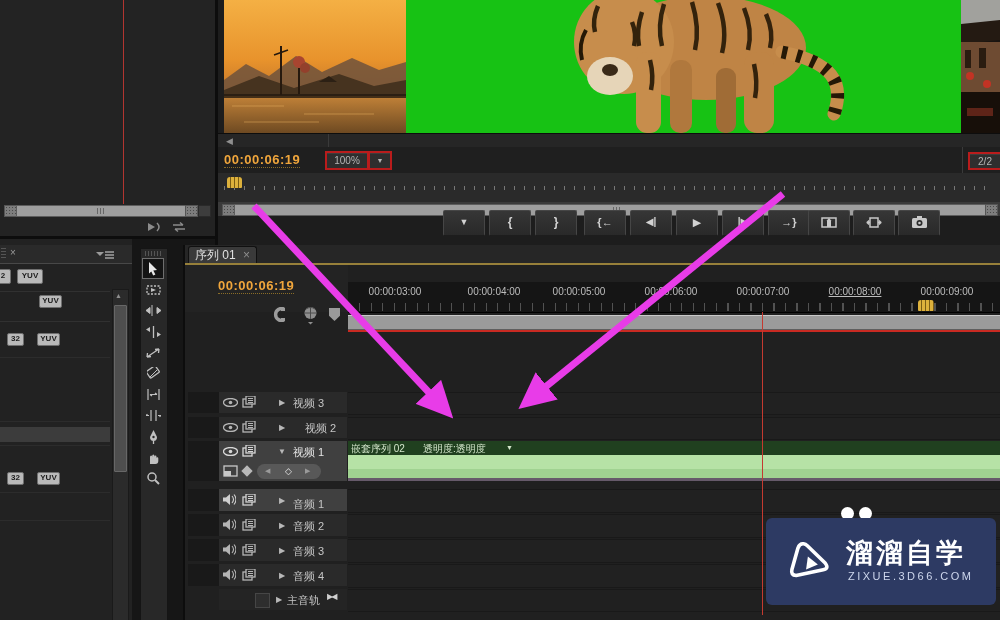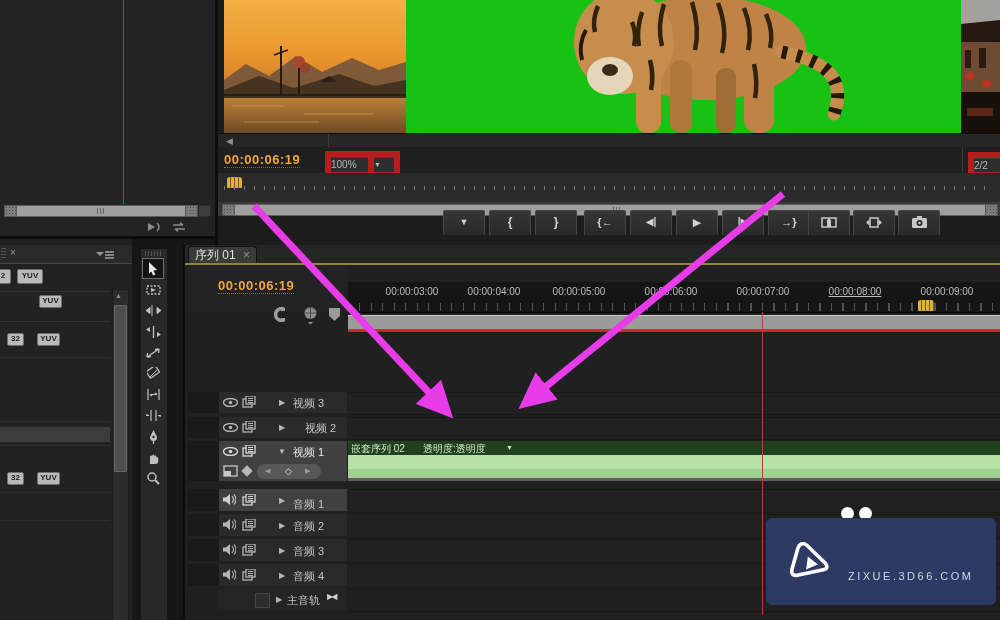--- a/index.html
+++ b/index.html
@@ -2,22 +2,22 @@
 <html><head>
 <meta charset="utf-8">
 <style>
   html,body{margin:0;padding:0;background:#000;}
   .stage{position:relative;width:1000px;height:620px;background:#161616;overflow:hidden;
          font-family:"Liberation Sans","DejaVu Sans",sans-serif;color:#c8c8c8;}
   .a{position:absolute;}
   .panel{background:#232323;}
   
   .tc{color:#f0a63c;font-weight:bold;font-size:13px;letter-spacing:.5px;border-bottom:1px dotted #8a6d28;}
-  .zoombox{background:#2e2e2e;border:6px solid #b91c1c;box-shadow:inset 0 1px 0 #3d3d3d;color:#b5b5b5;
-           font-size:10px;line-height:15px;}
+  .zoombox{background:#2e2e2e;border:2px solid #b91c1c;box-shadow:inset 0 1px 0 #3d3d3d;color:#b5b5b5;
+           font-size:10px;text-align:center;line-height:15px;}
   .tbtn{background:linear-gradient(#363636,#292929);border:1px solid #464646;border-bottom-color:#1d1d1d;
         border-radius:2px;color:#d2d2d2;font-size:12px;text-align:center;line-height:22px;font-weight:bold;}
   .minitick{background:repeating-linear-gradient(90deg,#777 0 1px,transparent 1px 10px);}
   .cti{background:#ddb13c;border-radius:3px 3px 1px 1px;
        background-image:repeating-linear-gradient(90deg,transparent 0 3px,#7a5c14 3px 4px);}
   .sbar{background:#9e9e9e;border:1px solid #5d5d5d;}
   .grip{background:#7d7d7d;background-image:radial-gradient(#4a4a4a 1px,transparent 1px);background-size:3px 3px;}
   
   .tab{background:#3a3a3a;border:1px solid #101010;border-bottom:none;border-radius:3px 3px 0 0;
        font-size:12px;color:#e0e0e0;line-height:17px;padding:0 6px;}
@@ -326,21 +326,21 @@
       </svg>
       <svg class="a" style="left:118px;top:41px;" width="15" height="19" viewBox="0 0 15 19">
         <circle cx="7.5" cy="7" r="6" fill="#8f8f8f"></circle>
           <path d="M1.5,7 h12 M7.5,1 v12 M3,3 a8,8 0 0 1 9,0" stroke="#4c4c4c" stroke-width="1" fill="none"></path>
         <path d="M5,16 l2.5,2.5 l2.5,-2.5 Z" fill="#8f8f8f"></path>
       </svg>
       <div class="a" style="left:144px;top:43px;width:11px;height:13px;background:#9a9a9a;clip-path:polygon(0 0,100% 0,100% 60%,50% 100%,0 60%);"></div>
     </div>
 
     <div class="a" style="left:163px;top:37px;width:654px;height:30px;background:#151515;border-bottom:1px solid #000;">
-      <div class="a rlabel" style="left:47px;top:4px;margin-left:17px;">00:00:03:00</div>
+      <div class="a rlabel" style="left:47px;top:4px;">00:00:03:00</div>
       <div class="a rlabel" style="left:146px;top:4px;">00:00:04:00</div>
       <div class="a rlabel" style="left:231px;top:4px;">00:00:05:00</div>
       <div class="a rlabel" style="left:323px;top:4px;">00:00:06:00</div>
       <div class="a rlabel" style="left:415px;top:4px;">00:00:07:00</div>
       <div class="a rlabel" style="left:507px;top:4px;text-decoration:underline;">00:00:08:00</div>
       <div class="a rlabel" style="left:599px;top:4px;">00:00:09:00</div>
       <div class="a ticks" style="left:0;top:21px;width:654px;height:8px;"></div>
       <div class="a cti" style="left:570px;top:18px;width:16px;height:11px;"></div>
     </div>
 
@@ -535,20 +535,21 @@
   </div>
 
   <div class="a dot" style="left:841px;top:507px;width:13px;height:13px;z-index:40;"></div>
   <div class="a dot" style="left:859px;top:507px;width:13px;height:13px;z-index:40;"></div>
 
   <div class="a wm" style="left:766px;top:518px;width:230px;height:87px;z-index:45;">
     <svg class="a" style="left:22px;top:22px;" width="46" height="46" viewBox="0 0 46 46">
       <path d="M13,5 Q9,5 8,10 L5,32 Q4.5,38 10,37.5 L36,28 Q42,26 37,21 L17,6.5 Q15,5 13,5 Z" fill="none" stroke="#fff" stroke-width="3.6" stroke-linejoin="round" transform="rotate(8 23 23)"></path>
       <path d="M19,17 L30,23.5 L19,30 Z" fill="#fff" transform="rotate(8 23 23)"></path>
     </svg>
+    <div class="a wmtitle" style="left:80px;top:17px;">溜溜自学</div>
     <div class="a wmsite" style="left:82px;top:52px;">ZIXUE.3D66.COM</div>
   </div>
 
   <svg class="a" style="left:0;top:0;z-index:60;pointer-events:none;" width="1000" height="620" viewBox="0 0 1000 620">
     <defs>
       <marker id="ah" markerWidth="5.2" markerHeight="5" refX="1.6" refY="2.5" orient="auto">
         <path d="M0,0 L5.2,2.5 L0,5 Z" fill="#e83ce8"></path>
       </marker>
     </defs>
     <line x1="254" y1="206" x2="436" y2="400" stroke="#e83ce8" stroke-width="7" marker-end="url(#ah)"></line>

